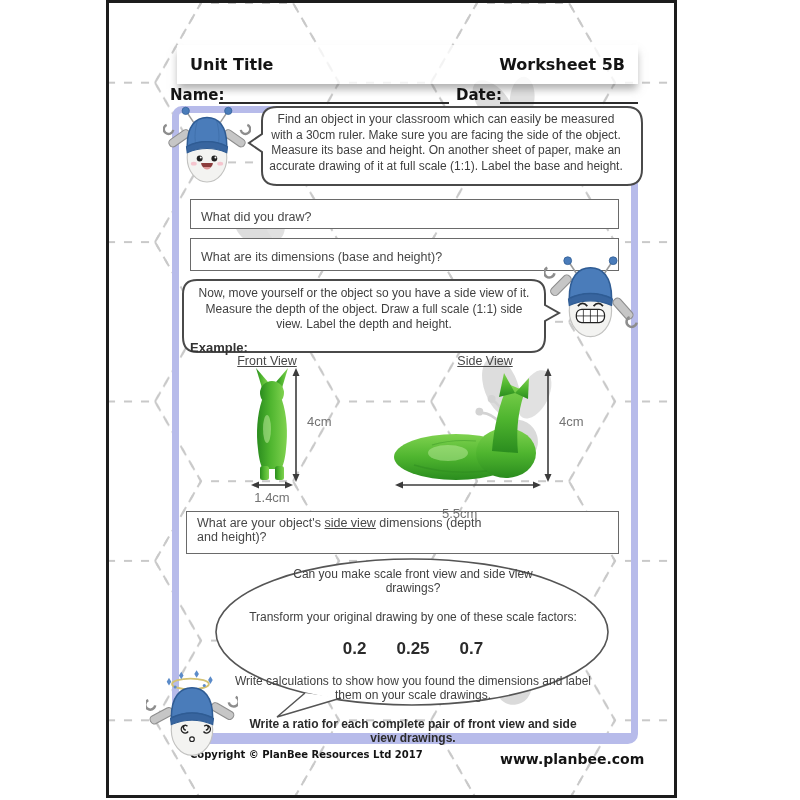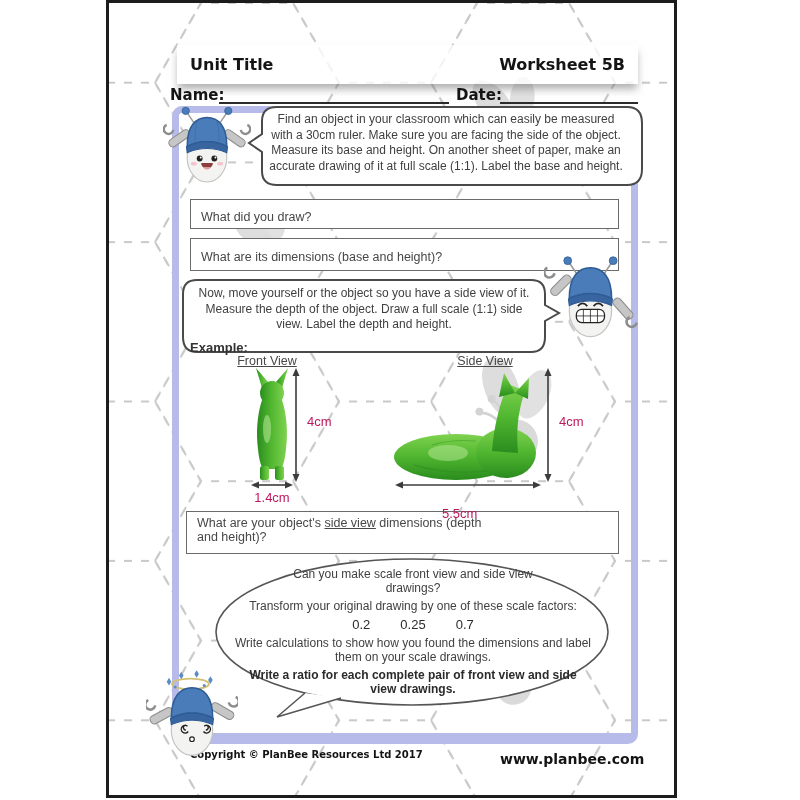--- a/index.html
+++ b/index.html
@@ -38,28 +38,28 @@
 
   #q1-box { left:190px; top:199px; width:429px; height:30px; padding:7px 10px; }
   #q2-box { left:190px; top:238px; width:429px; height:33px; padding:8px 10px; }
   #q3-box { left:186px; top:511px; width:433px; height:43px; padding:4px 10px; }
   #q3-box .qtext { display:block; width:300px; }
 
   #example-label { left:190px; top:340px; font-size:13px; font-weight:bold; color:#333; z-index:3; }
   .view-label { font-size:12.5px; color:#474747; text-decoration:underline; text-align:center; z-index:3; }
   #front-view-label { left:230px; top:354px; width:74px; }
   #side-view-label  { left:453px; top:354px; width:64px; }
-  .measure { font-size:13px; color:#be185d; z-index:4; }
+  .measure { font-size:13px; color:#737373; z-index:4; }
 
   
   #challenge-text { left:223px; top:567px; width:380px; z-index:4;
-    display:flex; flex-direction:column; align-items:center; gap:4px;
+    display:flex; flex-direction:column; align-items:center; gap:15px;
     font-size:12px; color:#414141; text-align:center; }
   #challenge-q { width:252px; }
-  #factors-row { display:flex; gap:30px; font-weight:normal; font-size:13px; color:#2b2b2b; }
+  #factors-row { display:flex; gap:30px; font-weight:bold; font-size:17px; color:#2b2b2b; }
   #calc-line { width:378px; }
   #ratio-line { width:338px; font-weight:bold; color:#2b2b2b; }
 
   .bee { z-index:2; opacity:.55; }
   .figure { z-index:3; }
   .arrow { z-index:3; }
   .robot { z-index:6; }
   .bubble-svg { z-index:3; }
 
   #footer-copyright { left:190px; top:749px; font-size:10px; z-index:3; }

